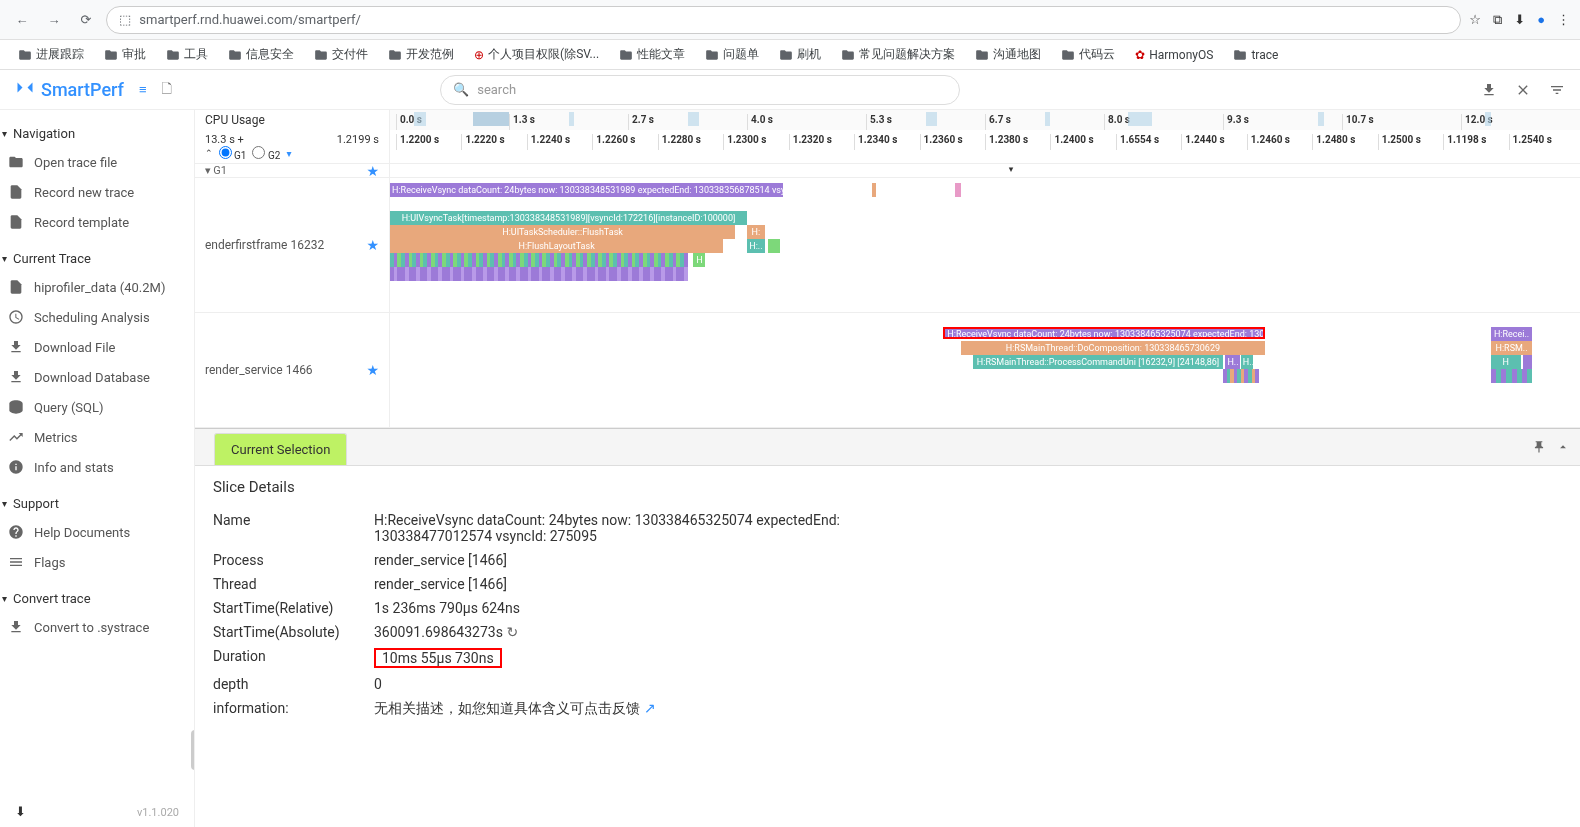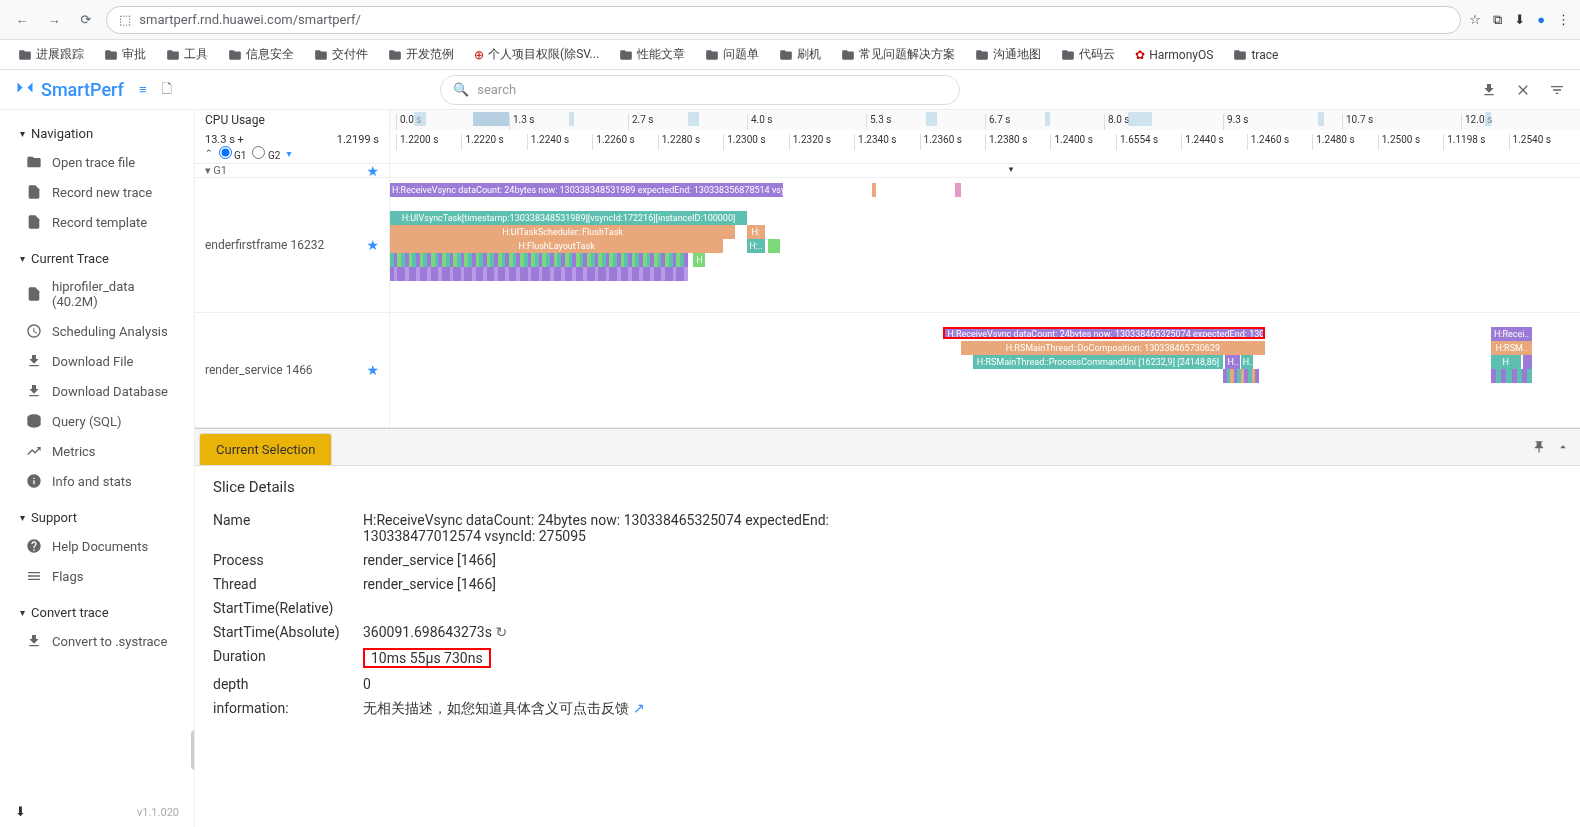--- a/index.html
+++ b/index.html
@@ -12,32 +12,32 @@
 .bm-item { display:flex; align-items:center; gap:4px; padding:4px 8px; font-size:12px; color:#3c4043; cursor:pointer; border-radius:4px; white-space:nowrap; }
 .folder-icon { width:14px; height:14px; fill:#5f6368; }
 .app-header { height:40px; display:flex; align-items:center; padding:0 15px; gap:15px; border-bottom:1px solid #eee; }
 .logo { display:flex; align-items:center; gap:6px; color:#3391ff; font-size:18px; font-weight:500; }
 .logo svg { width:20px; height:20px; }
 .search-box { flex:0 0 520px; margin:0 auto; height:30px; border:1px solid #ddd; border-radius:15px; display:flex; align-items:center; padding:0 12px; gap:8px; color:#999; }
 .hdr-actions { display:flex; gap:18px; align-items:center; margin-left:auto; }
 .hdr-actions svg { width:16px; height:16px; fill:#666; cursor:pointer; }
 .main { display:flex; height:calc(100% - 110px); }
 .sidebar { width:195px; border-right:1px solid #eee; padding:10px 0; overflow-y:auto; position:relative; }
-.nav-section { padding:0 20px; margin-bottom:8px; }
+.nav-section { padding:0 2px; margin-bottom:8px; }
 .nav-header { display:flex; align-items:center; gap:6px; font-size:13px; color:#333; padding:6px 0; cursor:pointer; }
 .nav-header::before { content:"▾"; font-size:10px; }
 .nav-header.collapse::before { content:"▸"; }
 .nav-item { display:flex; align-items:center; gap:10px; padding:7px 6px; font-size:13px; color:#555; cursor:pointer; border-radius:4px; }
 .nav-item svg { width:16px; height:16px; fill:#666; flex-shrink:0; }
 .nav-note { font-size:11px; color:#aaa; padding:2px 6px 8px; }
 .version { position:absolute; bottom:8px; right:15px; font-size:11px; color:#aaa; }
 .install-icon { position:absolute; bottom:8px; left:15px; }
 .content { flex:1; position:relative; display:flex; flex-direction:column; }
 .row-label { width:195px; padding:4px 10px; border-right:1px solid #eee; display:flex; align-items:center; justify-content:space-between; }
-.ruler-track { flex:1; position:relative; display:flex; }
+.ruler-track { flex:1; position:relative; display:flex;font-weight:bold; }
 .tick { position:absolute; top:4px; border-left:1px solid #ddd; height:16px; padding-left:3px; font-size:10px; }
 .mini-overview { height:20px; display:flex; }
 .mini-overview .row-label { font-size:12px; }
 .overview-track { flex:1; position:relative; background:#fafafa; }
 .ov-block { position:absolute; top:2px; height:14px; background:#b3d4e8; opacity:0.6; }
 .time-header { display:flex; height:34px; border-bottom:1px solid #eee; }
 .time-header .row-label { flex-direction:column; align-items:flex-start; justify-content:center; font-size:11px; }
 .radio-row { display:flex; gap:6px; align-items:center; font-size:10px; }
 .radio-row input { margin:0; }
 .process-row { display:flex; border-bottom:1px solid #eee; position:relative; }
@@ -47,26 +47,26 @@
 .slice { position:absolute; height:14px; font-size:9px; color:#fff; white-space:nowrap; overflow:hidden; text-align:center; line-height:14px; padding:0 2px; }
 .sl-purple { background:#9c7ad8; }
 .sl-orange { background:#e8a87c; }
 .sl-teal { background:#5cbfb0; }
 .sl-green { background:#7dd87a; }
 .sl-red { border:2px solid #ff0000; background:#9c7ad8; height:12px; line-height:10px; }
 .bars { position:absolute; height:14px; display:flex; }
 .bar { height:100%; }
 .panel { flex:1; border-top:1px solid #ccc; display:flex; flex-direction:column; overflow:hidden;}
 .tabbar { display:flex; background:#f5f5f5; border-bottom:1px solid #ddd; align-items:center; }
-.tab { padding:8px 16px; background:#eab308; border:1px solid #ddd; border-bottom:none; border-radius:3px 3px 0 0; font-size:13px; margin-left:4px; margin-top:4px; }
+.tab { padding:8px 16px; background:#bef264; border:1px solid #ddd; border-bottom:none; border-radius:3px 3px 0 0; font-size:13px; margin-left:19px; margin-top:4px; }
 .tabbar-actions { margin-left:auto; display:flex; gap:10px; padding-right:10px; }
 .tabbar-actions svg { width:14px; height:14px; fill:#666; cursor:pointer; }
 .panel-body { padding:12px 18px; overflow-y:auto; flex:1;}
 .panel-title { font-size:15px; margin-bottom:12px; color:#333; }
-.detail-row { display:flex; padding:4px 0; font-size:14px; }
+.detail-row { display:flex; padding:4px 0; font-size:14px;gap:11px; }
 .detail-key { width:150px; color:#333; }
 .detail-val { flex:1; color:#333; max-width:520px; }
 .highlight-box { border:2px solid #ff0000; padding:0 6px; display:inline-block; }
 .link-icon { color:#3391ff; margin-left:4px; }
 .expand-row { display:flex; height:14px; border-bottom:1px solid #eee; }
 .expand-row .row-label { font-size:11px; color:#666; }
 .marker { position:absolute; top:0; font-size:9px; color:#333; }
 .scroll-thumb { position:absolute; right:-5px; width:8px; background:#ccc; border-radius:4px; }
 </style>
 </head>
@@ -627,20 +627,21 @@
         <div class="detail-row">
             <div class="detail-key">Process</div>
             <div class="detail-val">render_service [1466]</div>
           </div>
         <div class="detail-row">
             <div class="detail-key">Thread</div>
             <div class="detail-val">render_service [1466]</div>
           </div>
         <div class="detail-row">
             <div class="detail-key">StartTime(Relative)</div>
+            <div class="detail-val">1s 236ms 790μs 624ns</div>
           </div>
         <div class="detail-row">
             <div class="detail-key">StartTime(Absolute)</div>
             <div class="detail-val"><span>360091.698643273s</span> <span style="color:#666">↻</span></div>
           </div>
         <div class="detail-row">
             <div class="detail-key">Duration</div>
             <div class="detail-val"><span class="highlight-box">10ms 55μs 730ns</span></div>
           </div>
         <div class="detail-row">

